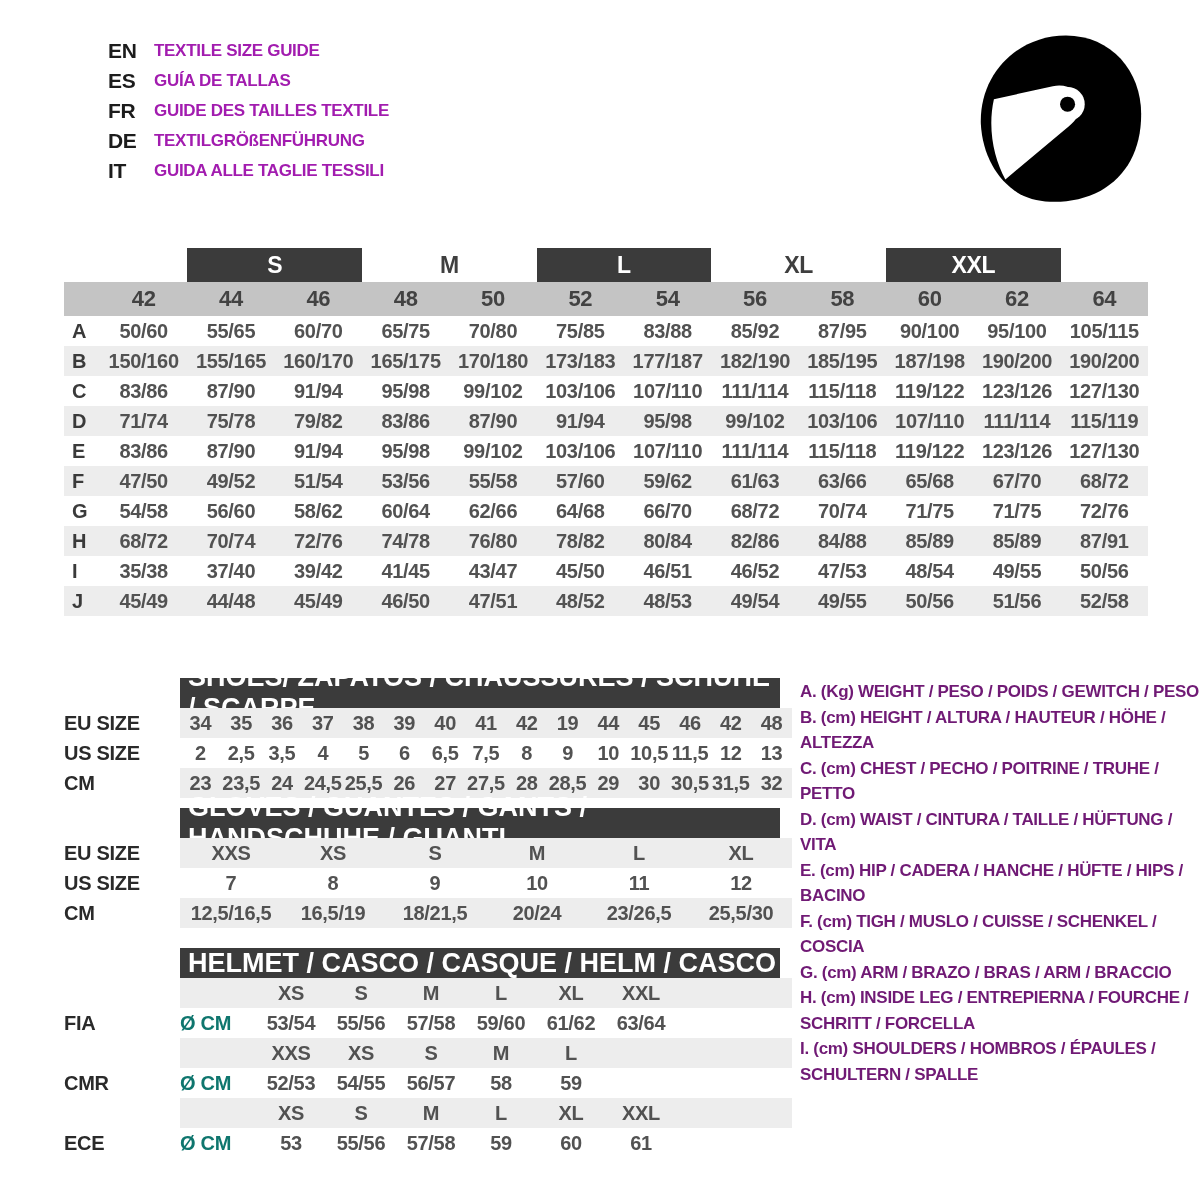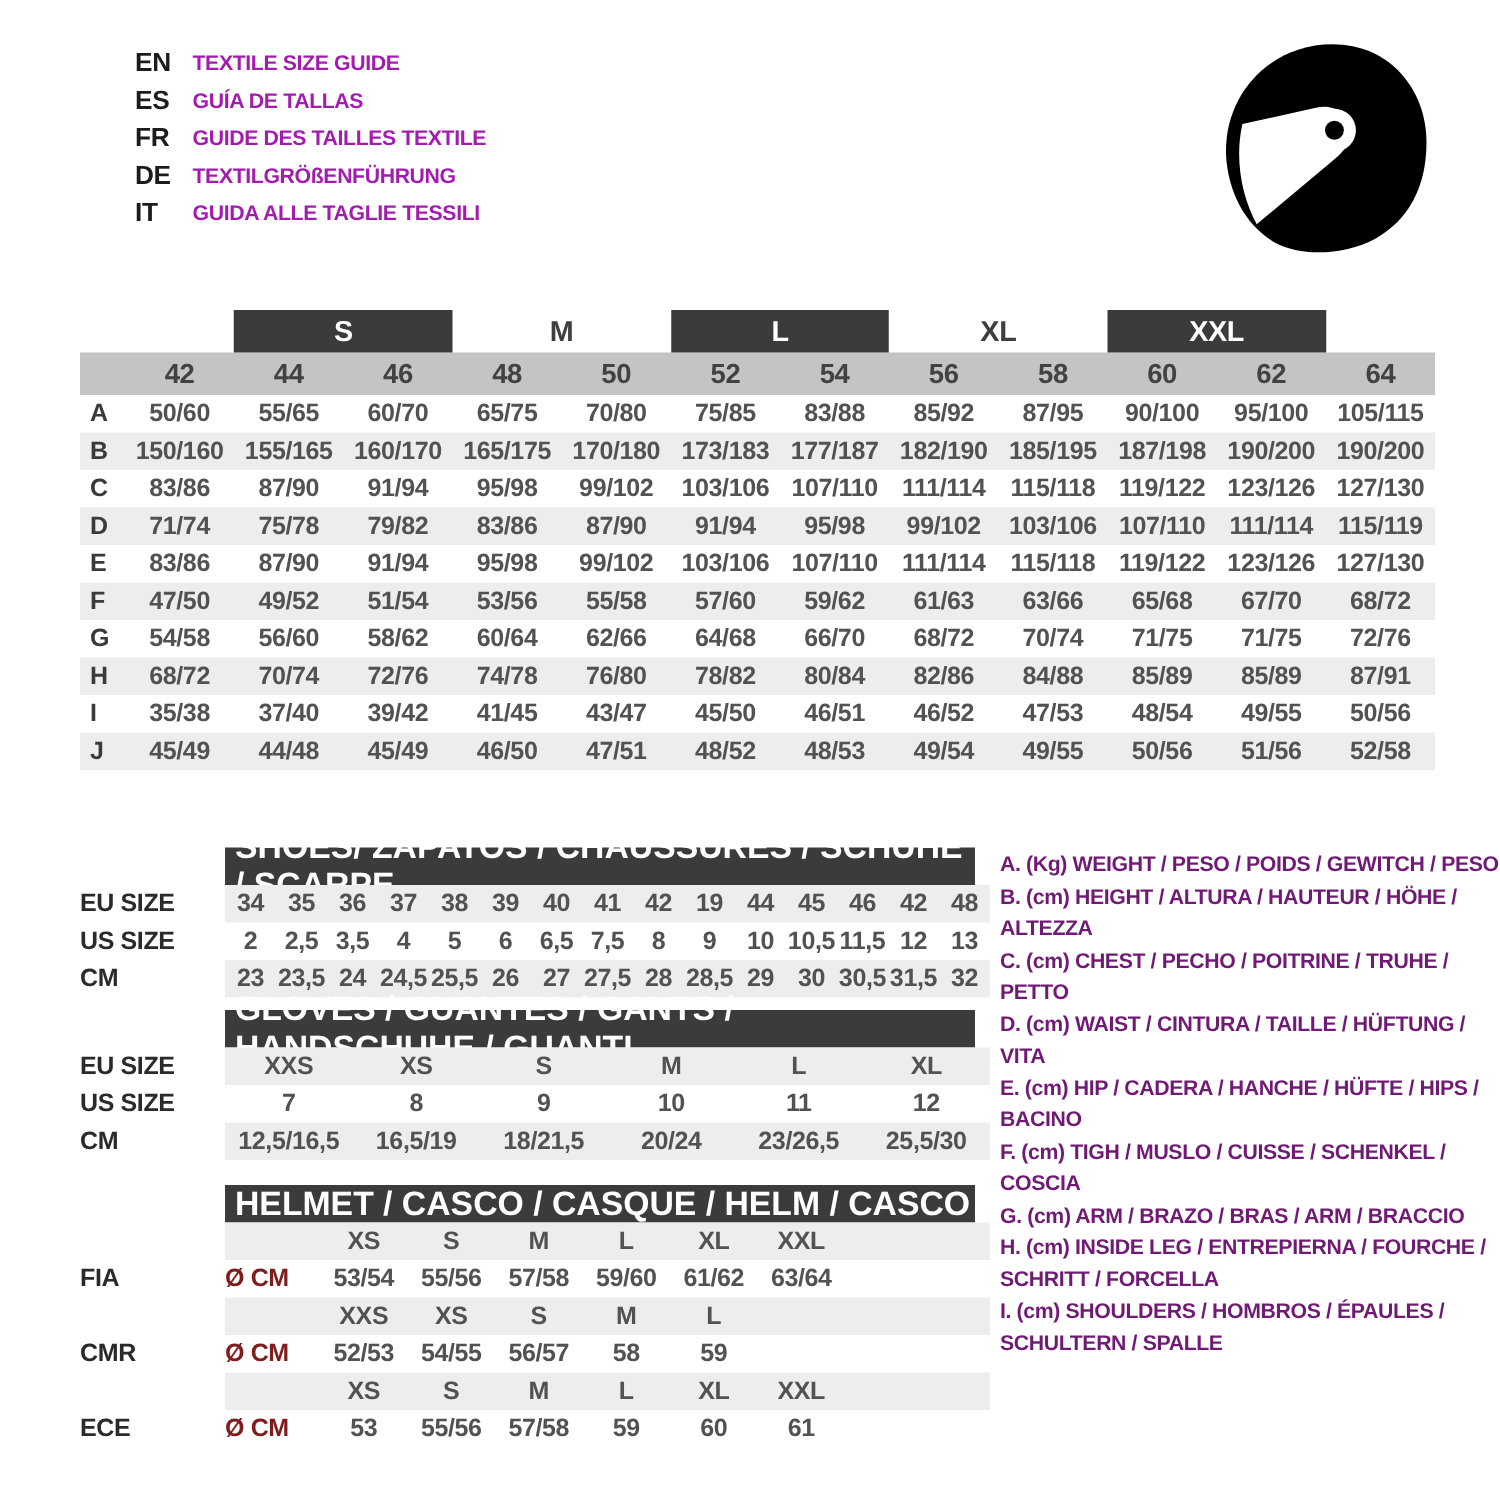--- a/index.html
+++ b/index.html
@@ -40,21 +40,21 @@
   .tlabel { width:116px; display:flex; align-items:center;
     font-weight:bold; font-size:20px; color:#2a2a2a; }
   .tbar { width:600px; background:#3b3b3b; color:#ffffff; display:flex;
     align-items:center; padding-left:8px; font-weight:bold; font-size:27px;
     letter-spacing:0; }
   .tcells { width:612px; display:flex; }
   .tcells.shaded { background:#ededed; }
   .tcell { flex:1; display:flex; align-items:center; justify-content:center;
     font-weight:bold; font-size:20px; color:#525252; }
   .prefix-cell { width:76px; flex:none; display:flex; align-items:center;
-    font-weight:bold; font-size:20px; color:#7f1d1d; justify-content:flex-start; }
+    font-weight:bold; font-size:20px; color:#0f766e; justify-content:flex-start; }
   .hcell { width:70px; flex:none; display:flex; align-items:center;
     justify-content:center; font-weight:bold; font-size:20px; color:#525252; }
   .hfill { flex:1; }
 
   
   #legend { left:800px; top:679px; width:400px; }
   .legend-item { font-weight:bold; font-size:17px; color:#701a75;
     line-height:25.5px; }
 </style>
 </head>

